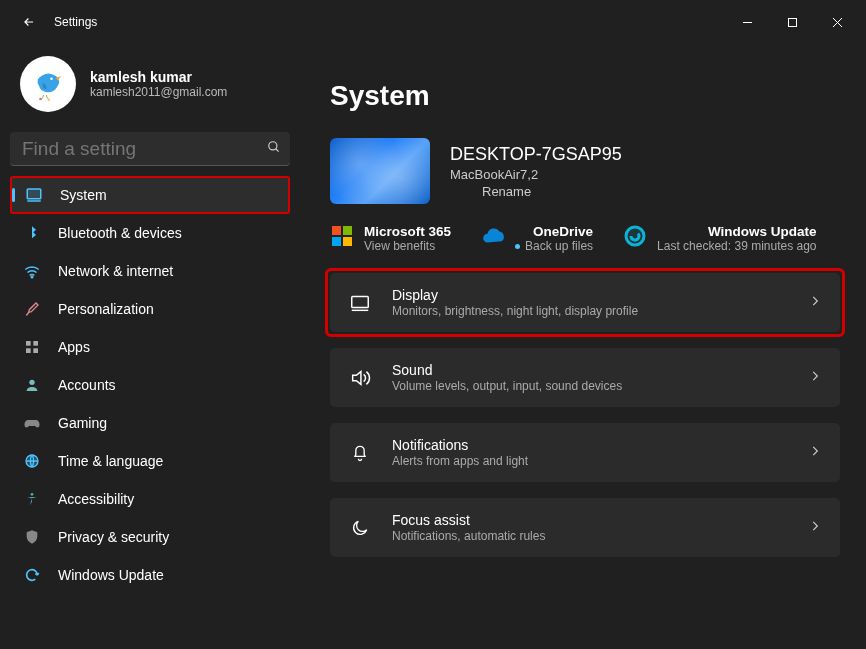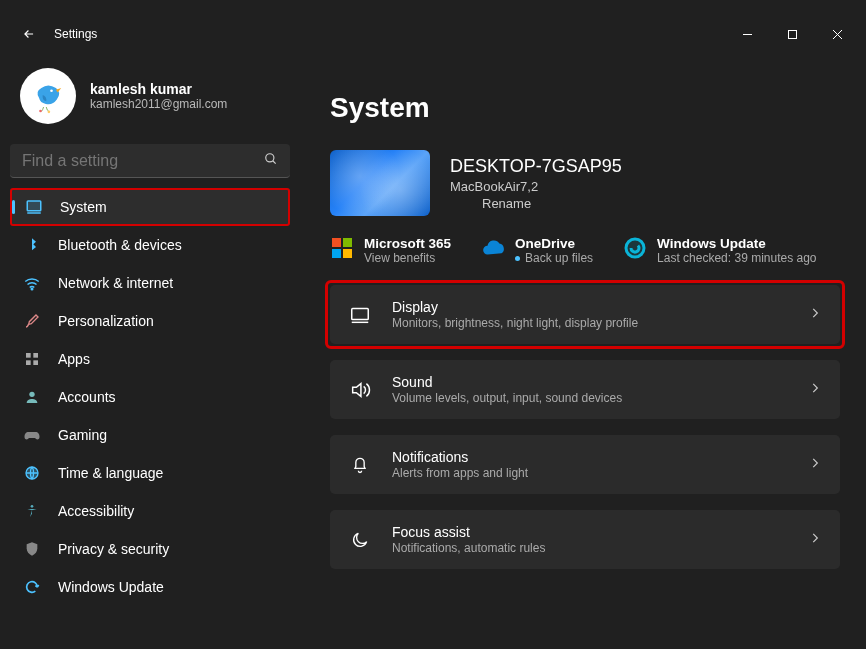--- a/index.html
+++ b/index.html
@@ -1,33 +1,33 @@
 <!DOCTYPE html>
 <html><head>
 <meta charset="utf-8">
 <style>
 * { margin: 0; padding: 0; box-sizing: border-box; font-family: "Segoe UI", sans-serif; }
 body { background: #202020; color: #fff; width: 866px; height: 649px; overflow: hidden; position: relative; }
 
-.titlebar { display: flex; align-items: center; height: 40px; padding: 4px 6px 0 14px; margin-top: 12px; }
+.titlebar { display: flex; align-items: center; height: 40px; padding: 4px 6px 0 14px; }
 .titlebar .back { width: 30px; height: 30px; display: flex; align-items: center; justify-content: center; cursor: pointer; }
 .titlebar .title { font-size: 12px; margin-left: 10px; color: #fff; }
 .titlebar .spacer { flex: 1; }
 .winbtn { width: 45px; height: 30px; display: flex; align-items: center; justify-content: center; cursor: pointer; }
 
 .layout { display: flex; height: calc(100% - 40px); }
 .sidebar { width: 300px; padding: 10px 0 10px 10px; }
 .user { display: flex; align-items: center; padding: 6px 10px 14px 10px; }
 .avatar { width: 56px; height: 56px; border-radius: 50%; background: #fff; display: flex; align-items: center; justify-content: center; overflow: hidden; }
 .user-info { margin-left: 14px; }
 .user-name { font-size: 14px; font-weight: 700; }
 .user-email { font-size: 12px; color: #b9b9b9; }
 
 .search { margin: 6px 10px 10px 0; background: #2d2d2d; border-radius: 4px; display: flex; align-items: center; height: 34px; padding: 0 12px; border-bottom: 1px solid #555; }
-.search input { flex: 1; background: transparent; border: none; outline: none; color: #ec4899; font-size: 16px; }
+.search input { flex: 1; background: transparent; border: none; outline: none; color: #ec4899; font-size: 19px; }
 
 .nav { margin-top: 4px; }
 .nav-item { display: flex; align-items: center; height: 38px; padding: 0 12px; border-radius: 4px; cursor: pointer; margin-right: 10px; position: relative; }
 .nav-item .icon { width: 20px; height: 20px; margin-right: 16px; display: flex; align-items: center; justify-content: center; }
 .nav-item.selected { background: #2d2d2d; }
 .nav-item.selected::before { content: ""; position: absolute; left: 0; top: 10px; bottom: 10px; width: 3px; background: #4cc2ff; border-radius: 2px; }
 .nav-label { font-size: 14px; }
 .red-box { border: 2px solid #d30000; border-radius: 3px; }
 
 .main { flex: 1; padding: 40px 26px 0 30px; overflow-y: auto; }
@@ -35,21 +35,21 @@
 
 .device { display: flex; align-items: center; margin-bottom: 20px; }
 .device-img { width: 100px; height: 66px; border-radius: 6px; background: linear-gradient(135deg, #0b5fc9 0%, #2581f7 40%, #5aa3f8 60%, #0b5fc9 100%); position: relative; overflow: hidden; }
 .device-img::before { content: ""; position: absolute; inset: 0; background: radial-gradient(circle at 30% 40%, rgba(255,255,255,0.3), transparent 50%), radial-gradient(circle at 70% 60%, rgba(255,255,255,0.25), transparent 50%); }
 .device-info { margin-left: 20px; }
 .device-name { font-size: 18px; font-weight: 400; }
 .device-model { font-size: 13px; color: #ccc; margin-top: 2px; }
 .device-rename { font-size: 13px; color: #ccc; margin-top: 2px; cursor: pointer; margin-left: 32px; }
 
 .services { display: flex; gap: 30px; margin-bottom: 20px; }
-.service { display: flex; align-items: flex-start; gap: 10px; }
+.service { display: flex; align-items: flex-start; gap: 10px; text-align: right; }
 .service-icon { width: 24px; height: 24px; flex-shrink: 0; }
 .service-title { font-size: 13.5px; font-weight: 600; }
 .service-sub { font-size: 12px; color: #aaa; display: flex; align-items: center; gap: 5px; }
 .dot { width: 5px; height: 5px; border-radius: 50%; background: #4cc2ff; }
 
 .settings-list { display: flex; flex-direction: column; gap: 16px; }
 .setting { display: flex; align-items: center; background: #2b2b2b; border-radius: 5px; padding: 14px 18px; cursor: pointer; }
 .setting .s-icon { width: 24px; margin-right: 20px; display: flex; align-items: center; justify-content: center; }
 .setting .s-text { flex: 1; }
 .s-title { font-size: 14px; }

